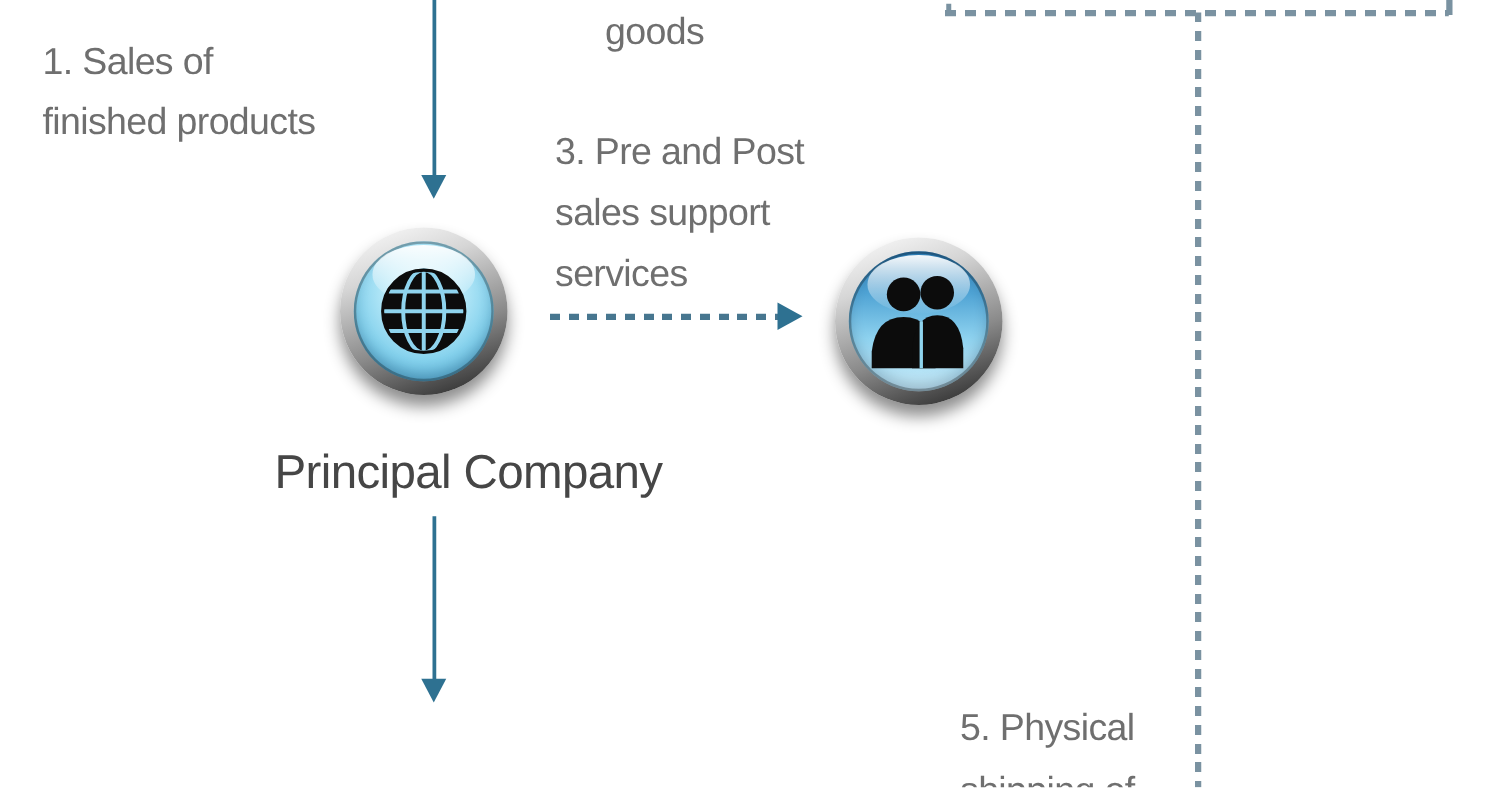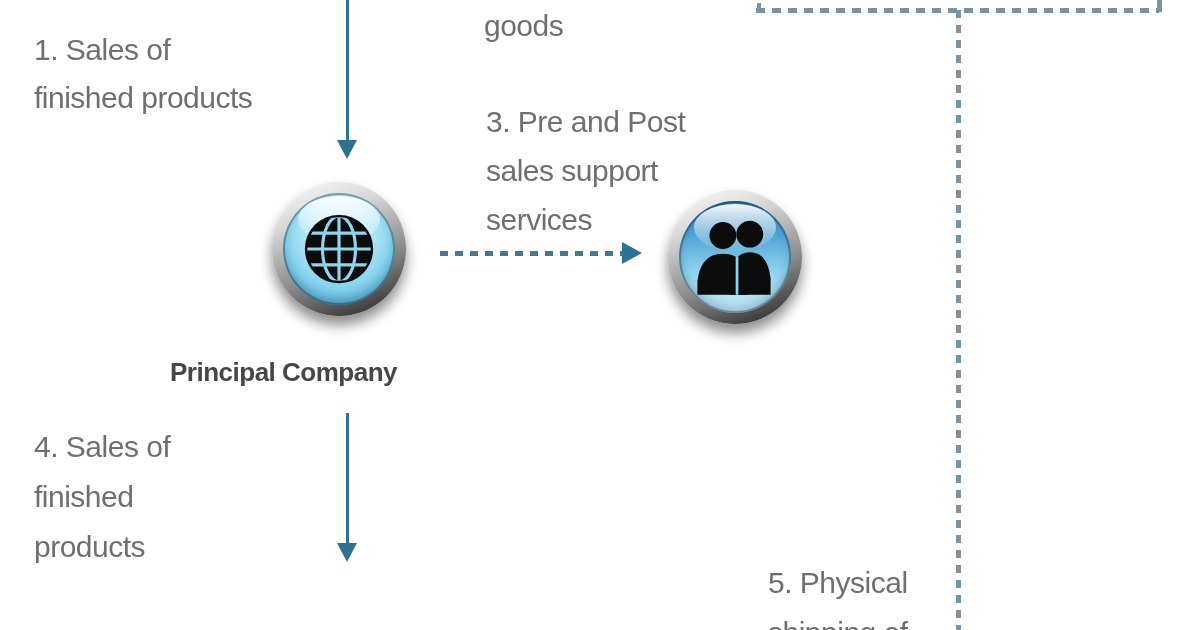--- a/index.html
+++ b/index.html
@@ -17,24 +17,24 @@
     position: absolute;
     color: var(--step-text, #6f6f6f);
     font-size: 30px;
     line-height: 48px;
     letter-spacing: -0.5px;
     white-space: pre-line;
   }
   .node-label {
     position: absolute;
     color: var(--node-text, #464646);
-    font-size: 26px;
-    font-weight: bold;
+    font-size: 38px;
+    font-weight: normal;
     letter-spacing: -0.5px;
-    text-align: left;
+    text-align: right;
   }
 
   
   .arrow-line-v {
     position: absolute;
     width: 3px;
     background: var(--arrow, #2e7191);
   }
   .arrowhead-down {
     position: absolute;
@@ -122,21 +122,21 @@
 finished products</div>
 
   <div class="step-label" style="left:484px; top:2px;text-align:center;">goods</div>
 
   <div class="boundary-solid-v" style="left:1157px; top:0; height:12px;"></div>
   <div class="dash-boundary-h" style="left:756px; top:8px; width:403px;"></div>
   <div class="boundary-solid-v" style="left:757px; top:3px; height:7px; width:4px;"></div>
 
   <div class="dash-boundary-v" style="left:956px; top:10px; height:620px;"></div>
 
-  <div class="step-label" style="left:444px; top:97px; line-height:49px;margin-left:42px;">3. Pre and Post
+  <div class="step-label" style="left:444px; top:97px; line-height:49px;">3. Pre and Post
 sales support
 services</div>
 
   <div class="dash-connector-h" style="left:440px; top:251px; width:183px;"></div>
   <div class="arrowhead-right" style="left:622px; top:242px;"></div>
 
   <div class="node-btn" style="left:272px; top:182px;">
     <div class="node-inner globe-bg">
       <svg class="glyph" width="78" height="78" viewBox="0 0 64 64">
         <circle cx="32" cy="32" r="27" fill="#0c0c0c"></circle>
@@ -161,23 +161,20 @@
           <circle cx="23" cy="16" r="10"></circle>
           <path d="M4 60 V50 Q6.5 29.5 23 29.5 Q39.5 29.5 42 50 V60 Z"></path>
           <circle cx="43" cy="15" r="10"></circle>
           <path d="M28 60 V48 Q30 28.5 43 28.5 Q56.5 28.5 58.5 48 V60 Z"></path>
         </g>
         <path d="M33.5 32 V60" stroke="#8fd4ee" stroke-width="2" fill="none"></path>
       </svg>
     </div>
   </div>
 
-  <div class="step-label" style="left:34px; top:422px; line-height:50px;">4. Sales of
-finished
-products</div>
 
   <div class="arrow-line-v" style="left:346px; top:413px; height:131px;"></div>
   <div class="arrowhead-down" style="left:337px; top:543px;"></div>
 
 
   <div class="step-label" style="left:768px; top:558px; line-height:50px;">5. Physical
 shipping of</div>
 
 </div>
 

